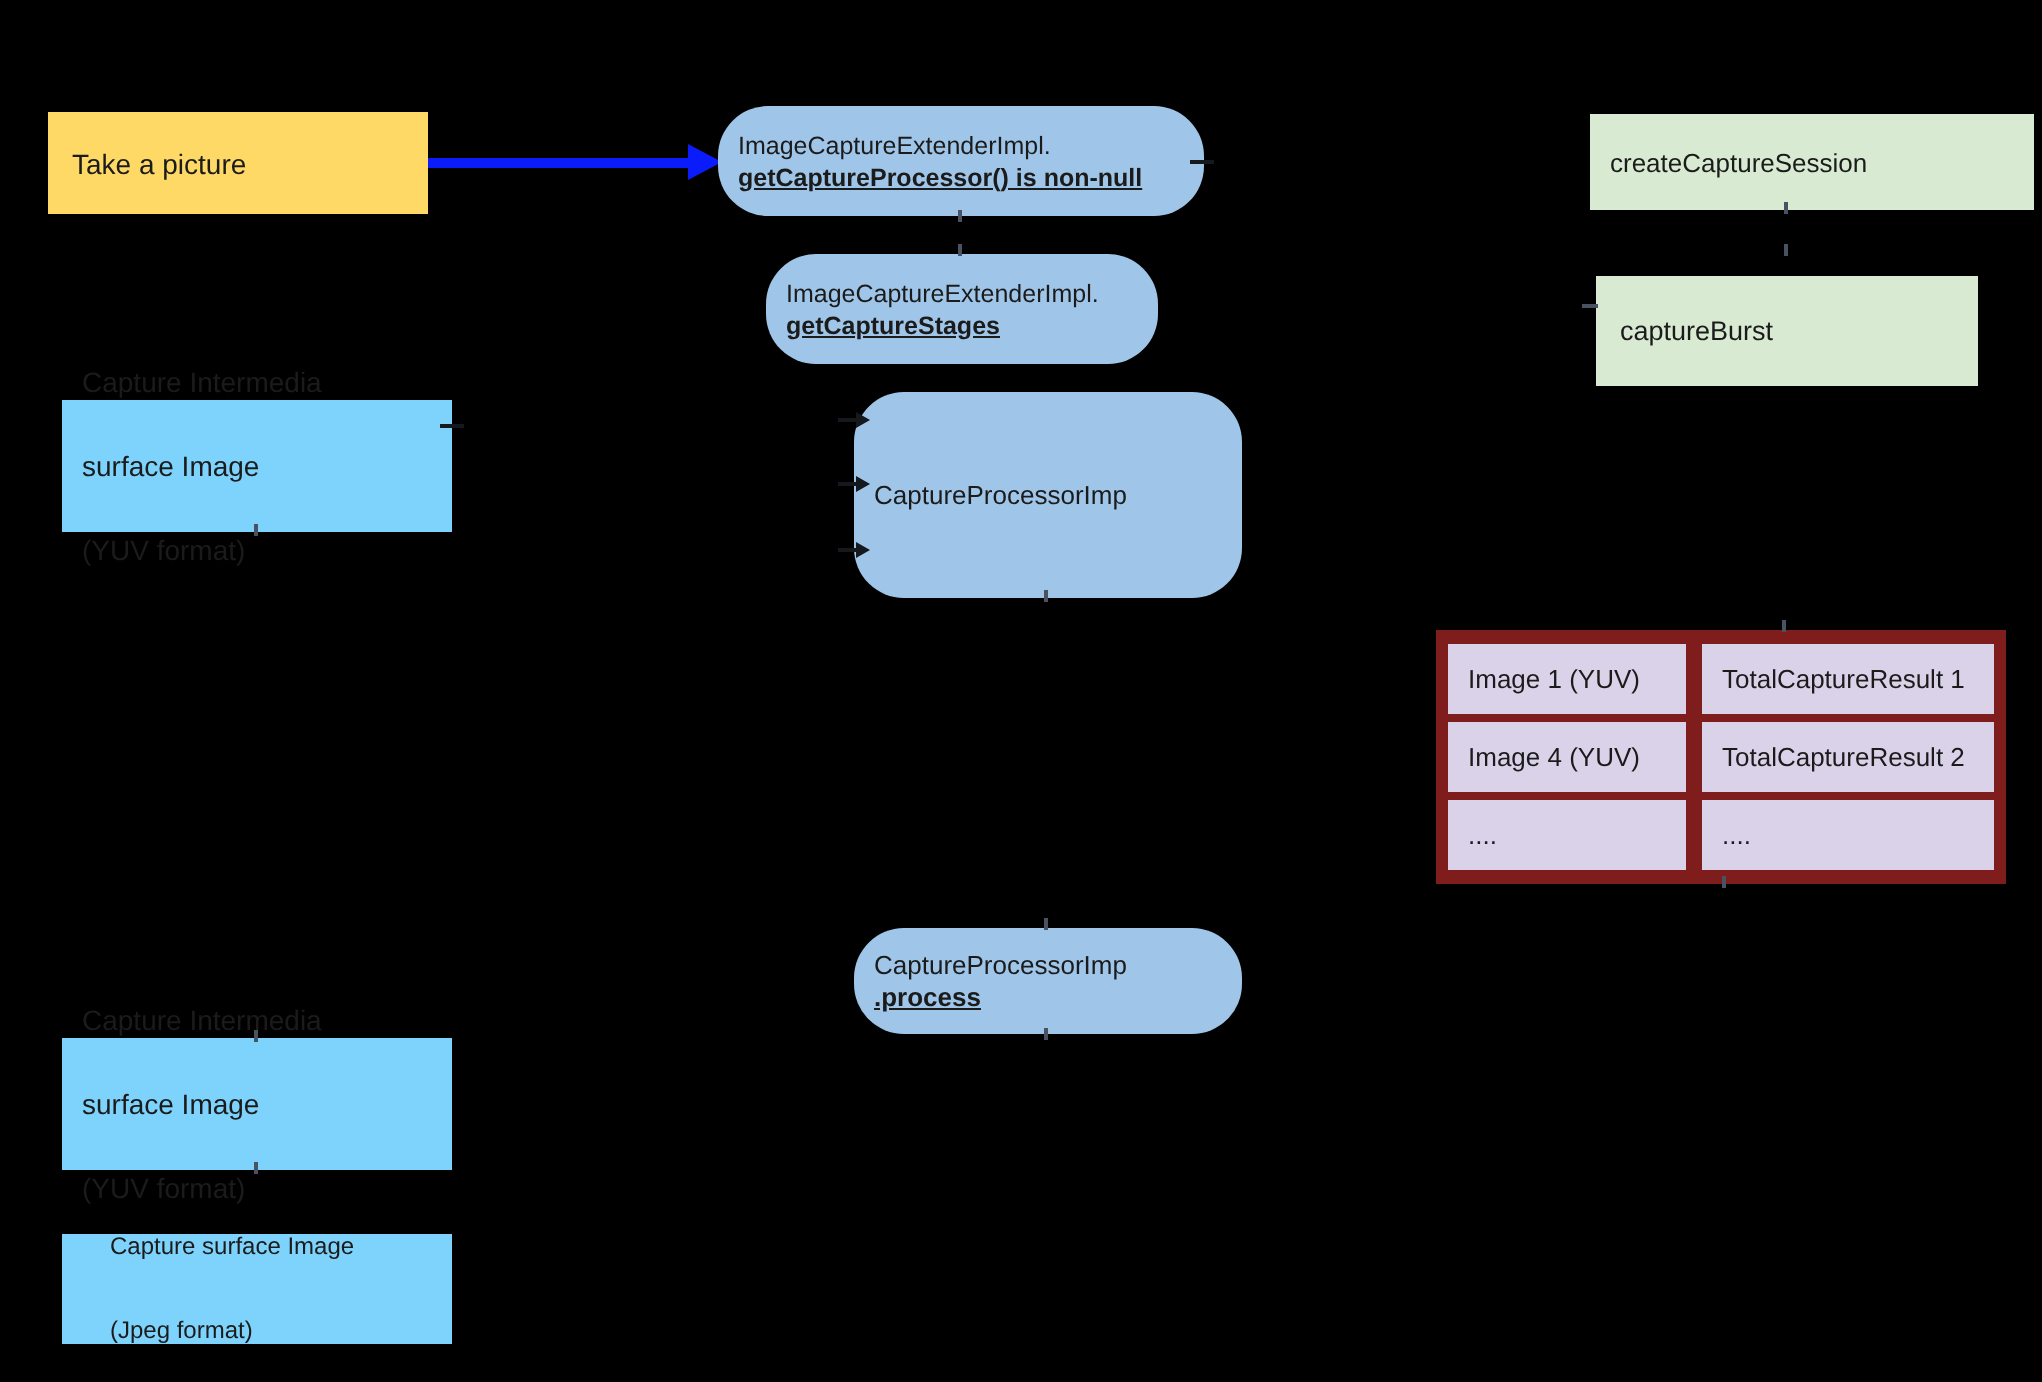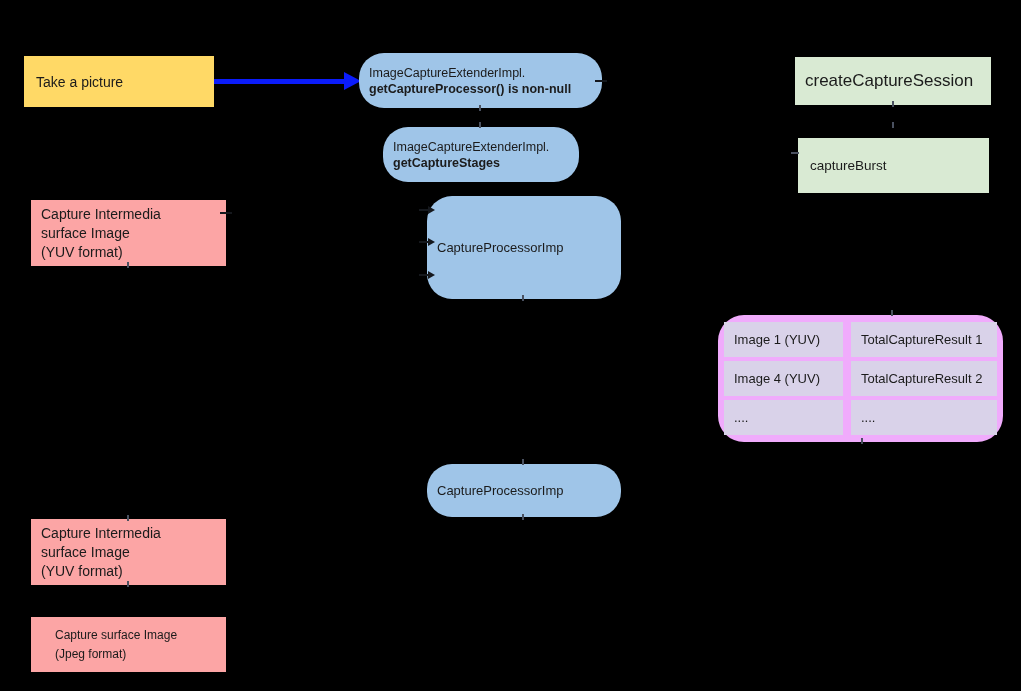--- a/index.html
+++ b/index.html
@@ -13,49 +13,48 @@
     color: #1b1b1b;
   }
   .node {
     position: absolute;
     box-sizing: border-box;
     display: flex;
     flex-direction: column;
     justify-content: center;
   }
   .node span { display: block; }
-  .bold { font-weight: bold; }
+  .bold { font-weight: bold; text-decoration: underline; }
 
   .yellow { background: #ffd966; }
-  .cream  { background: #fca5a5; }
+  .cream  { background: #7dd3fc; gap: 23px; }
   .blue   { background: #9fc5e8; border-radius: 25px; }
   .green  { background: #d9ead3; }
 
   #take-picture   { left: 24px;  top: 56px;  width: 190px; height: 51px; font-size: 14px; padding-left: 12px; }
   #get-processor  { left: 359px; top: 53px;  width: 243px; height: 55px; font-size: 12.5px; line-height: 16px; padding-left: 10px; }
   #get-stages     { left: 383px; top: 127px; width: 196px; height: 55px; font-size: 12.5px; line-height: 16px; padding-left: 10px; }
-  #create-session { left: 795px; top: 57px;  width: 196px; height: 48px; font-size: 17px; padding-left: 10px; }
+  #create-session { left: 795px; top: 57px;  width: 222px; height: 48px; font-size: 13px; padding-left: 10px; }
   #capture-burst  { left: 798px; top: 138px; width: 191px; height: 55px; font-size: 13.5px; padding-left: 12px; }
   #cream-top      { left: 31px;  top: 200px; width: 195px; height: 66px; font-size: 14px; line-height: 19px; padding-left: 10px; }
   #processor-imp  { left: 427px; top: 196px; width: 194px; height: 103px; font-size: 13px; padding-left: 10px; }
   #processor-process { left: 427px; top: 464px; width: 194px; height: 53px; font-size: 13px; line-height: 16px; padding-left: 10px; }
   #cream-mid      { left: 31px;  top: 519px; width: 195px; height: 66px; font-size: 14px; line-height: 19px; padding-left: 10px; }
   #cream-jpeg     { left: 31px;  top: 617px; width: 195px; height: 55px; font-size: 12px; line-height: 19px; padding-left: 24px; }
 
   
   #results-table {
     position: absolute;
     left: 718px; top: 315px; width: 285px; height: 127px;
-    background: #f0abfc;
+    background: #7f1d1d;
     box-sizing: border-box;
     padding: 7px 6px;
     display: grid;
     grid-template-columns: 119px 1fr;
     gap: 4px 8px;
-    border-radius: 26px;
   }
   .cell {
     background: #d9d2e9;
     display: flex;
     align-items: center;
     padding-left: 10px;
     font-size: 13px;
   }
 
   
@@ -141,20 +140,21 @@
     <div class="cell">
       <span>....</span>
     </div>
     <div class="cell">
       <span>....</span>
     </div>
   </div>
 
   <div class="node blue" id="processor-process">
     <span>CaptureProcessorImp</span>
+    <span class="bold">.process</span>
   </div>
 
   <div class="node cream" id="cream-mid">
     <span>Capture Intermedia</span>
     <span>surface Image</span>
     <span>(YUV format)</span>
   </div>
 
   <div class="node cream" id="cream-jpeg">
     <span>Capture surface Image</span>

